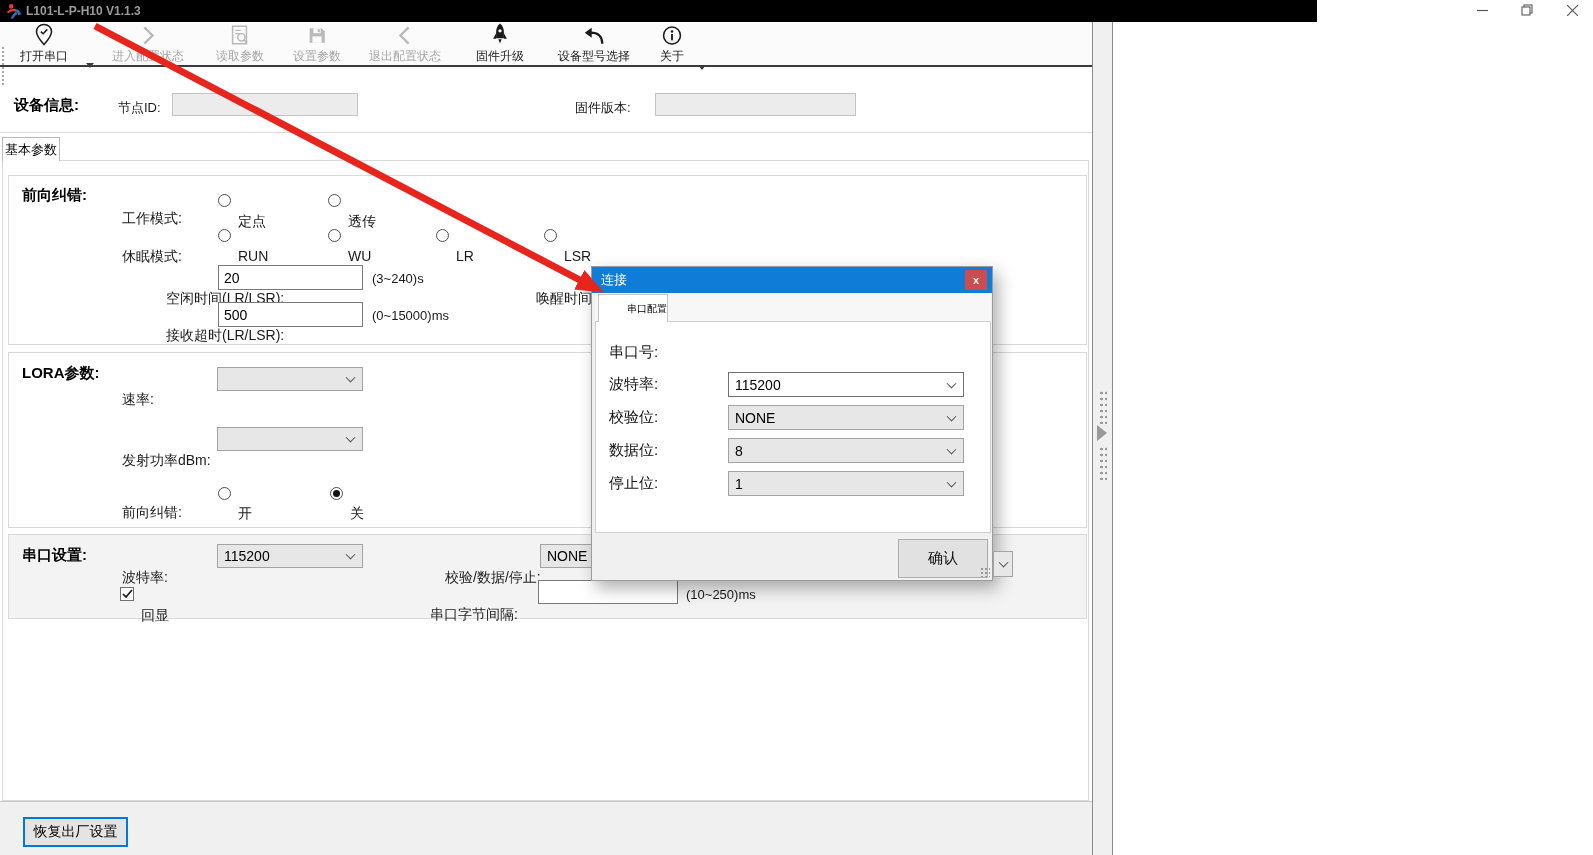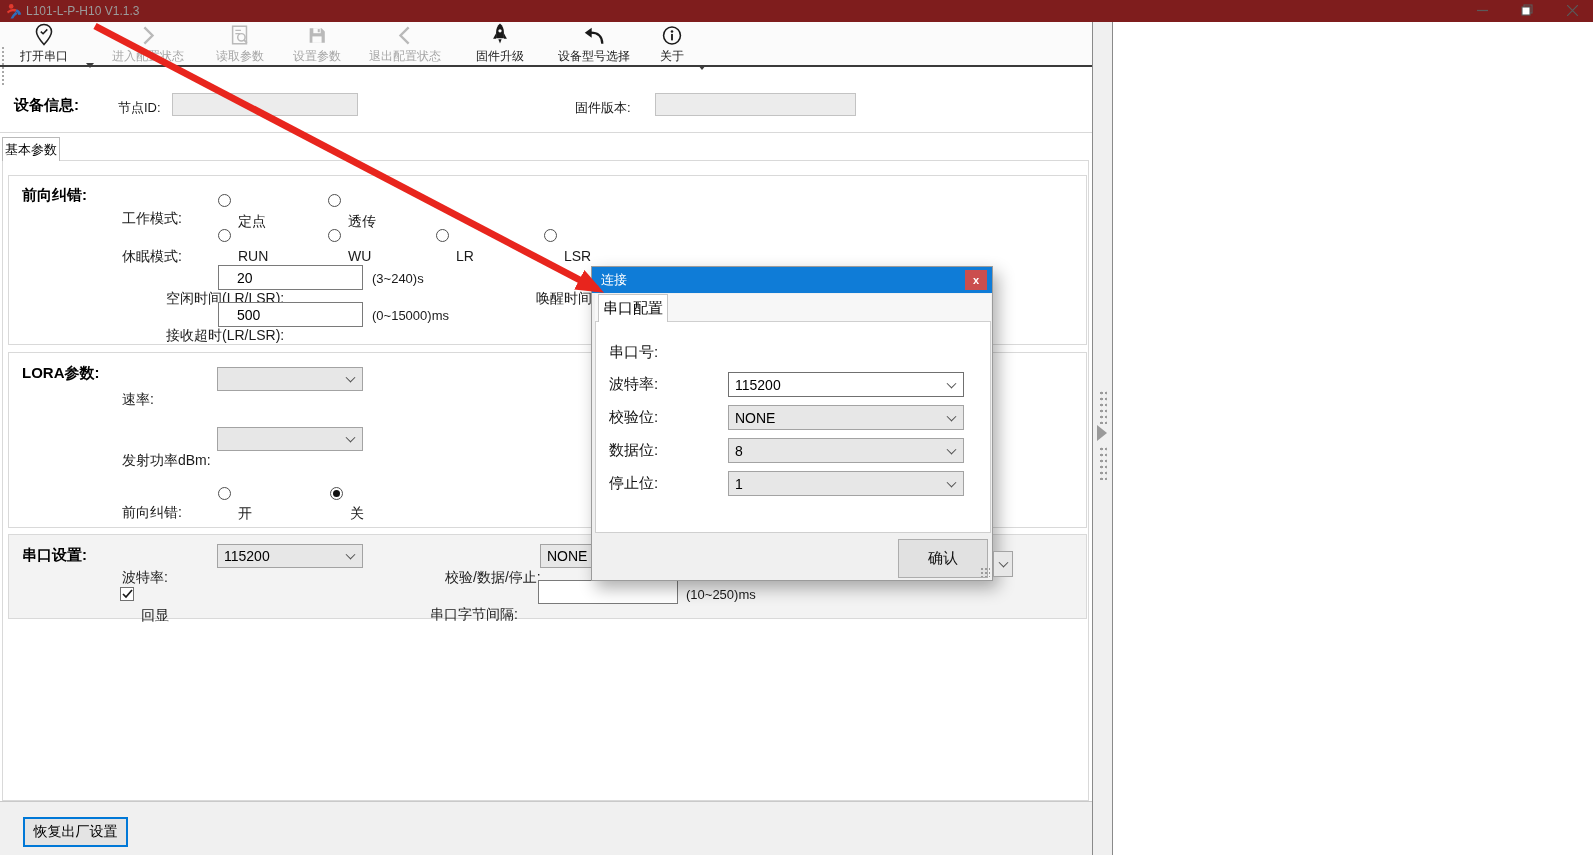--- a/index.html
+++ b/index.html
@@ -2,21 +2,21 @@
 <html><head>
 <meta charset="utf-8">
 <style>
   * { margin:0; padding:0; box-sizing:border-box; }
   html,body { width:1593px; height:855px; overflow:hidden; background:#fff;
     font-family:"Liberation Sans","DejaVu Sans",sans-serif; }
   #app { position:relative; width:1593px; height:855px; background:#fff; }
   .abs { position:absolute; }
 
   
-  .titlebar { left:0; top:0; width:1593px; height:22px; background:#7f1d1d; }
+  .titlebar { left:0; top:0; width:1317px; height:22px; background:#000000;font-weight:bold; }
   .title-text { left:26px; top:4px; font-size:12px; color:#9b9b9b; }
   .winbtn { width:30px; height:20px; top:0; display:flex; align-items:center; justify-content:center; }
 
   
   .toolbar { left:0; top:22px; width:1092px; height:43px; background:#fbfbfb; }
   .toolbar-sep { left:0; top:65px; width:1092px; height:2px; background:#3a3a3a; }
   .tgrip { left:2px; top:25px; width:3px; height:38px; border-left:2px dotted #a8a8a8; }
   .titem { position:absolute; top:0; height:43px; display:flex; flex-direction:column; align-items:center; justify-content:flex-start; }
   .titem .ticon { height:25px; display:flex; align-items:flex-end; justify-content:center; }
   .titem .tlabel { font-size:12px; color:#1a1a1a; white-space:nowrap; margin-top:1px; }
@@ -27,21 +27,21 @@
   .seclabel { font-weight:bold; font-size:15px; color:#000; }
   .flabel { font-size:13px; color:#1a1a1a; white-space:nowrap; }
   .dinput { border:1px solid #c3c3c3; background:#ececec; height:23px; font-size:13px; padding:2px 4px; }
   .hline { background:#d9d9d9; height:1px; }
 
   
   .tabpage { left:2px; top:160px; width:1087px; height:641px; background:#fff; border:1px solid #d9d9d9; }
   .tab { left:2px; top:137px; width:58px; height:24px; background:#fff; border:1px solid #b9b9b9; border-bottom:none; font-size:13px; display:flex; align-items:center; justify-content:center; z-index:2; }
 
   .groupbox { border:1px solid #d9d9d9; background:#fff; }
-  .tinput { border:1px solid #7a7a7a; background:#fff; font-size:14px; padding:2px 18px; display:flex; align-items:center; }
+  .tinput { border:1px solid #7a7a7a; background:#fff; font-size:14px; padding:2px 5px; display:flex; align-items:center; }
   .hint { font-size:13px; color:#1a1a1a; white-space:nowrap; }
   .combo { border:1px solid #a3a3a3; background:#e7e7e7; font-size:14px; display:flex; align-items:center; padding-left:6px; position:absolute; }
   .combo.white { background:#fff; border-color:#707070; }
   .chev { position:absolute; right:8px; top:50%; width:7px; height:7px; border-right:1.6px solid #505050; border-bottom:1.6px solid #505050; transform:translateY(-70%) rotate(45deg); }
   .radio { position:absolute; width:13px; height:13px; border:1px solid #4f4f4f; border-radius:50%; background:#fff; }
   .radio.sel::after { content:''; position:absolute; left:2px; top:2px; width:7px; height:7px; border-radius:50%; background:#111; }
   .rlabel { position:absolute; font-size:14px; color:#1a1a1a; white-space:nowrap;margin-top:20px; }
   .cbox { position:absolute; width:14px; height:14px; border:1px solid #707070; background:#fff; display:flex; align-items:center; justify-content:center; }
   .btn { border:1px solid #adadad; background:#e1e1e1; display:flex; align-items:center; justify-content:center; font-size:14px; color:#111; }
 
@@ -55,21 +55,21 @@
   
   .footer-left { left:0; top:801px; width:1092px; height:54px; background:#f0f0f0; border-top:1px solid #c9c9c9; }
   .reset-btn { left:23px; top:817px; width:105px; height:30px; border:2px solid #0078d7; background:#e4e4e4; font-size:14px; display:flex; align-items:center; justify-content:center; }
 
   
   .dialog { left:591px; top:266px; width:402px; height:315px; background:#f0f0f0; border:1px solid #9b9b9b; box-shadow:5px 7px 16px rgba(0,0,0,.32); z-index:10; }
   .dlg-title { position:absolute; left:0; top:0; width:100%; height:26px; background:#0f7cd7; display:flex; align-items:center; }
   .dlg-title-text { color:#fff; font-size:13px; margin-left:9px; }
   .dlg-close { position:absolute; right:5px; top:3px; width:22px; height:20px; background:#cb4e4e; color:#fff; font-size:11px; font-weight:bold; display:flex; align-items:center; justify-content:center; }
   .dlg-tabstrip { position:absolute; left:3px; top:27px; width:396px; height:27px; background:#f7f7f7; }
-  .dlg-tab { position:absolute; left:6px; top:27px; width:70px; height:28px; background:#fff; border:1px solid #c6c6c6; border-bottom:none; font-size:15px; display:flex; align-items:center; justify-content:center; z-index:2; }
+  .dlg-tab { position:absolute; left:6px; top:27px; width:70px; height:28px; background:#fff; border:1px solid #c6c6c6; border-bottom:none; font-size:10px; display:flex; align-items:center; justify-content:flex-end; z-index:2; }
   .dlg-page { position:absolute; left:3px; top:54px; width:396px; height:212px; background:#fff; border:1px solid #cfcfcf; }
   .dlg-label { position:absolute; font-size:15px; color:#111; white-space:nowrap; }
   .dlg-combo { position:absolute; left:136px; width:236px; height:25px; }
   .dlg-ok { position:absolute; left:306px; top:272px; width:90px; height:39px; font-size:15px; }
   .dlg-grip { position:absolute; left:388px; top:300px; width:10px; height:10px; background-image:radial-gradient(#9a9a9a 1px, transparent 1.2px); background-size:4px 4px; }
 
   .arrow-overlay { position:absolute; left:0; top:0; width:1593px; height:855px; z-index:20; pointer-events:none; }
   .clip { overflow:hidden; white-space:nowrap; }
 </style>
 </head>

